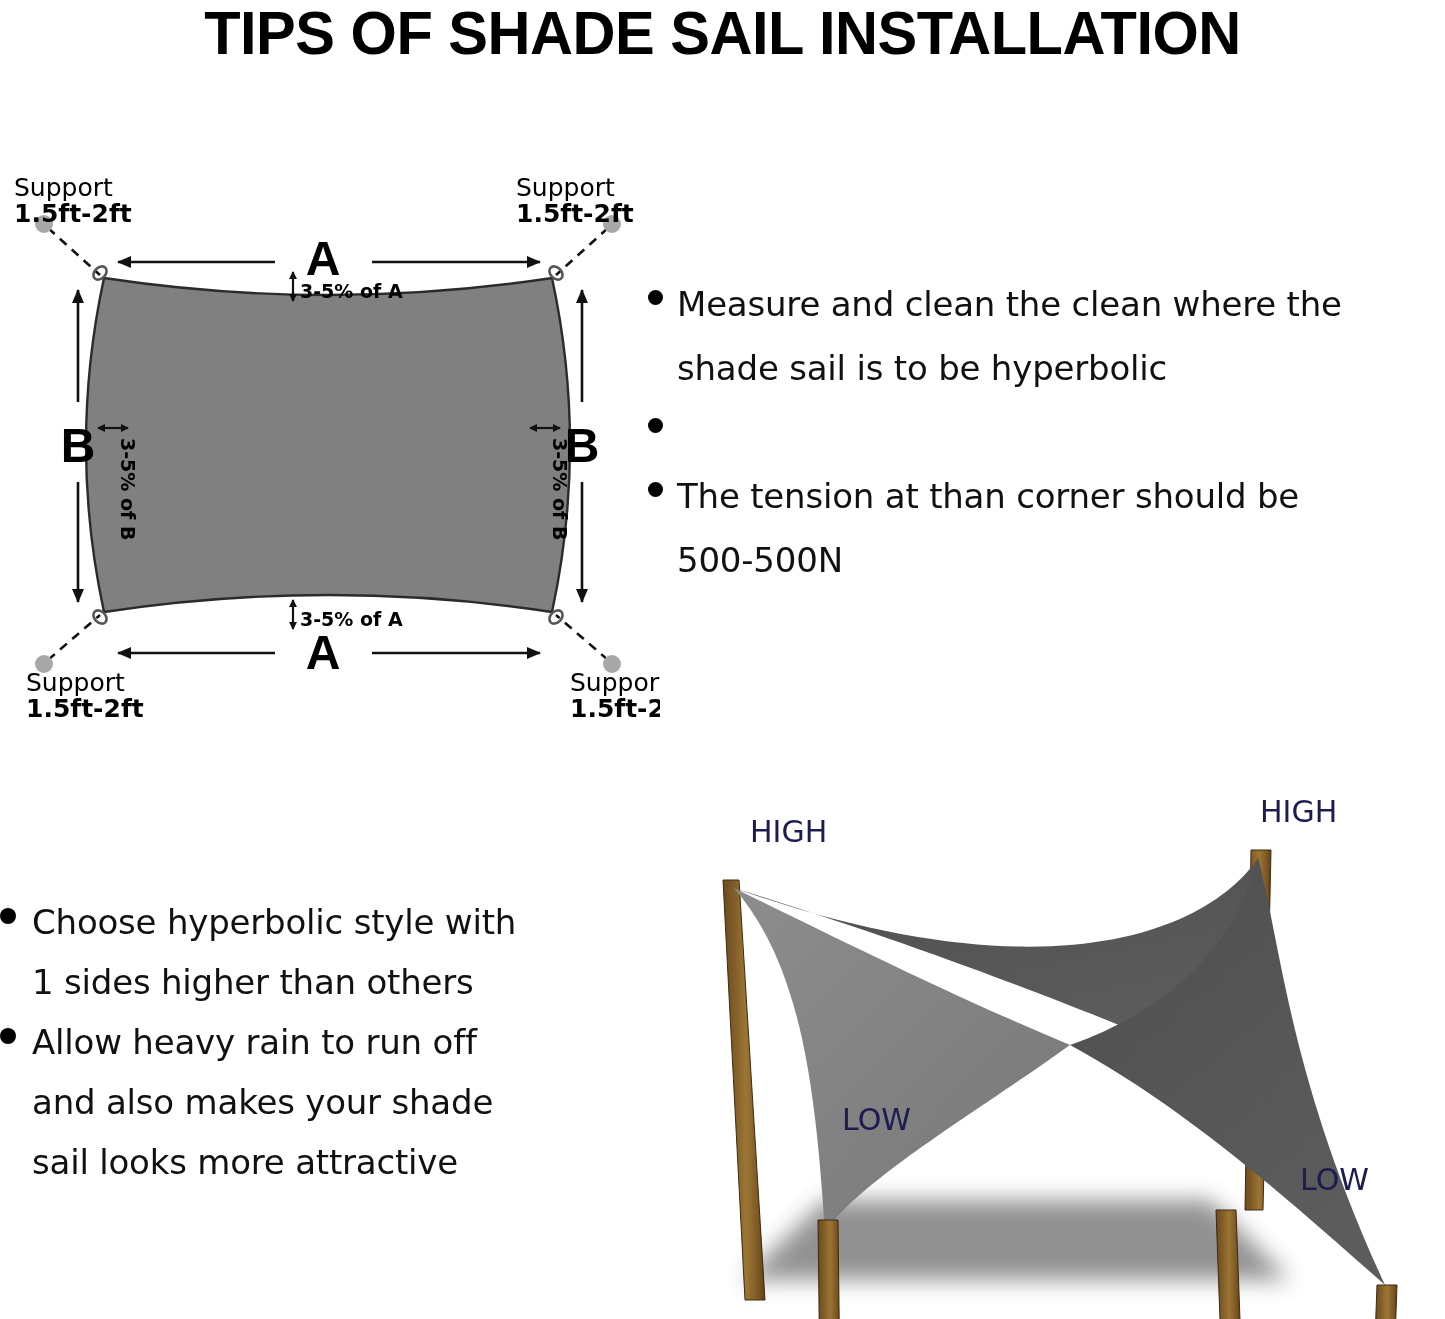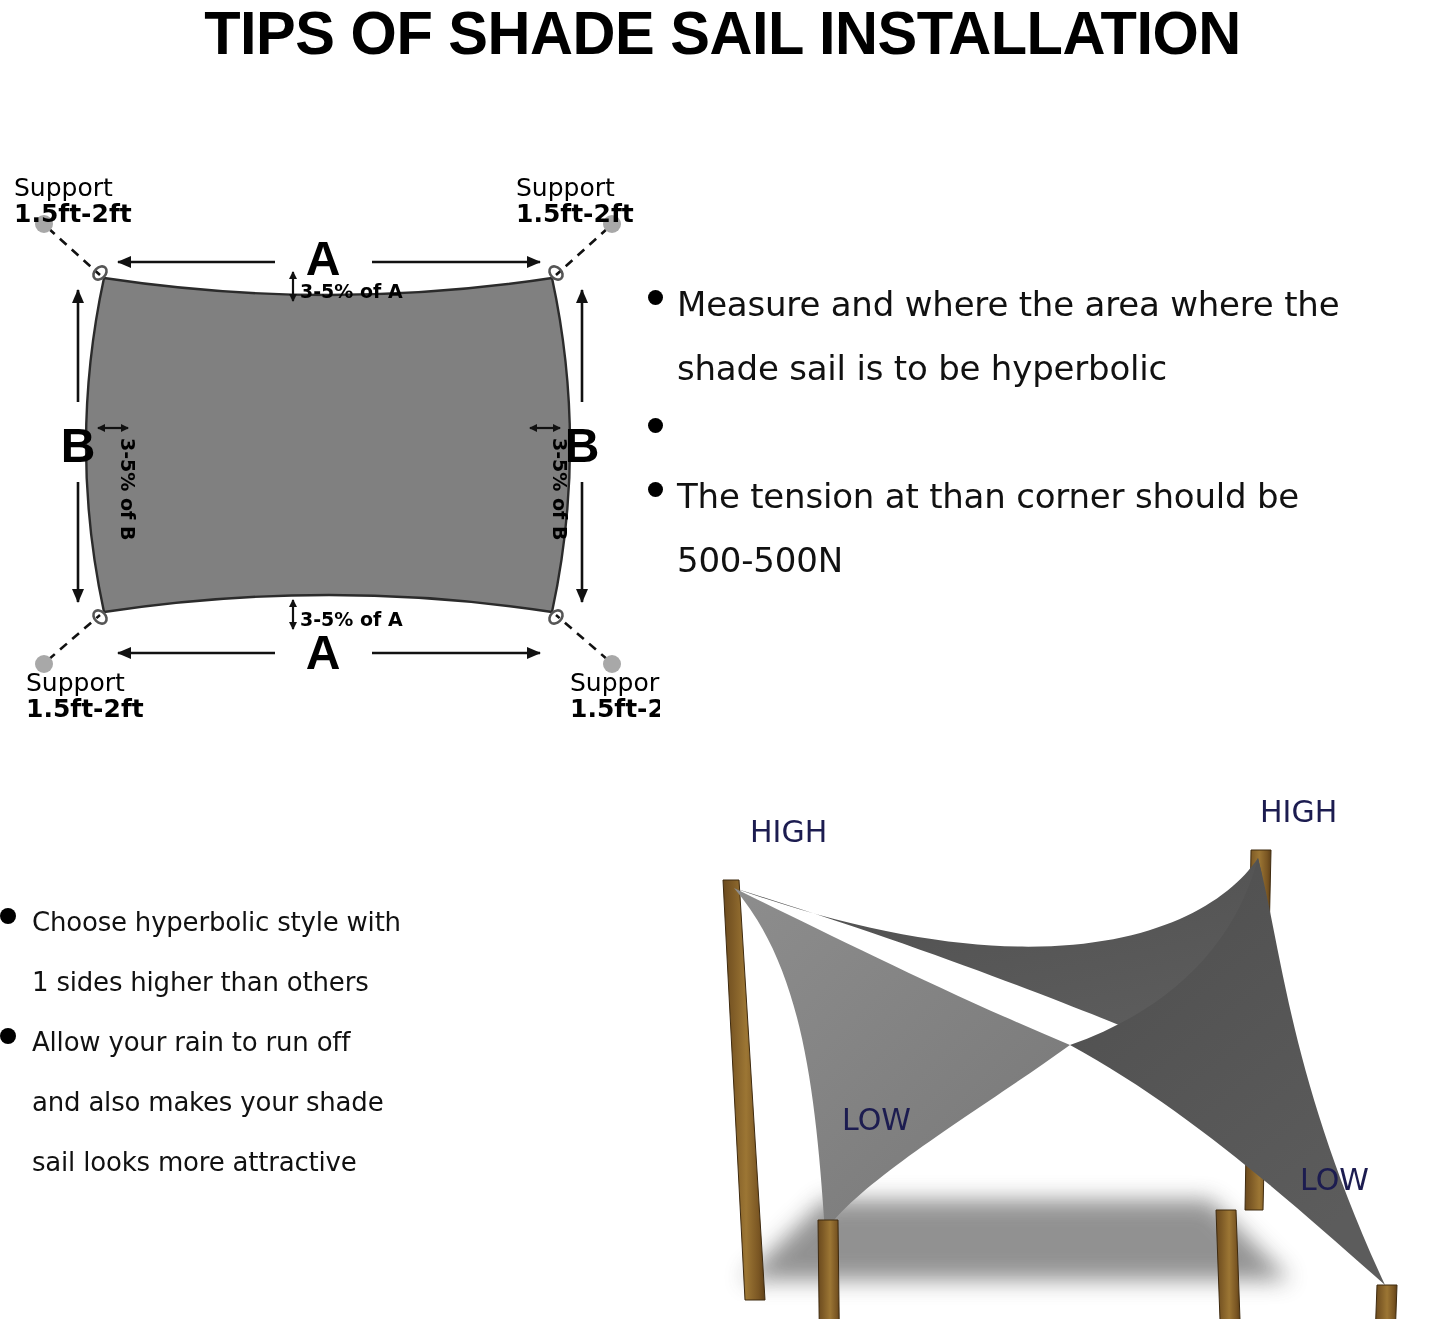--- a/index.html
+++ b/index.html
@@ -68,21 +68,21 @@
   }
   .bullet-text {
     flex: 1 1 auto;
     font-size: 34px;
     line-height: 64px;
     font-family: "DejaVu Sans", "Liberation Sans", sans-serif;
     color: #111;
     letter-spacing: -0.2px;
   }
   .bullets-bottom .bullet-text {
-    font-size: 26px;
+    font-size: 34px;
     line-height: 60px;
   }
   .bullets-bottom .bullet-dot {
     margin-top: 16px;
     width: 16px;
     height: 16px;
     margin-right: 16px;
   }
 
   
@@ -206,21 +206,21 @@
   <g>
     <text x="570" y="531" font-family="'DejaVu Sans','Liberation Sans',sans-serif" font-size="25" fill="#000">Support</text>
     <text x="570" y="557" font-family="'DejaVu Sans','Liberation Sans',sans-serif" font-size="25" font-weight="700" fill="#000">1.5ft-2ft</text>
   </g>
 </svg>
 
 <div class="bullets-right">
   <div class="bullet-row">
     <span class="bullet-dot"></span>
     <span class="bullet-text">
-      <span>Measure and where the area where the</span><br>
+      <span>Measure and clean the clean where the</span><br>
       <span>shade sail is to be hyperbolic</span>
     </span>
   </div>
   <div class="bullet-row">
     <span class="bullet-dot"></span>
     <span class="bullet-text">
       <br>
     </span>
   </div>
   <div class="bullet-row">
@@ -236,21 +236,21 @@
   <div class="bullet-row">
     <span class="bullet-dot"></span>
     <span class="bullet-text">
       <span>Choose hyperbolic style with</span><br>
       <span>1 sides higher than others</span>
     </span>
   </div>
   <div class="bullet-row">
     <span class="bullet-dot"></span>
     <span class="bullet-text">
-      <span>Allow your rain to run off</span><br>
+      <span>Allow heavy rain to run off</span><br>
       <span>and also makes your shade</span><br>
       <span>sail looks more attractive</span>
     </span>
   </div>
 </div>
 
 <svg id="hyperbolic-illus" width="795" height="539" viewBox="0 0 795 539" style="position:absolute; left:650px; top:780px;">
 
   <defs>
     <linearGradient id="postGrad" x1="0" y1="0" x2="1" y2="0">

